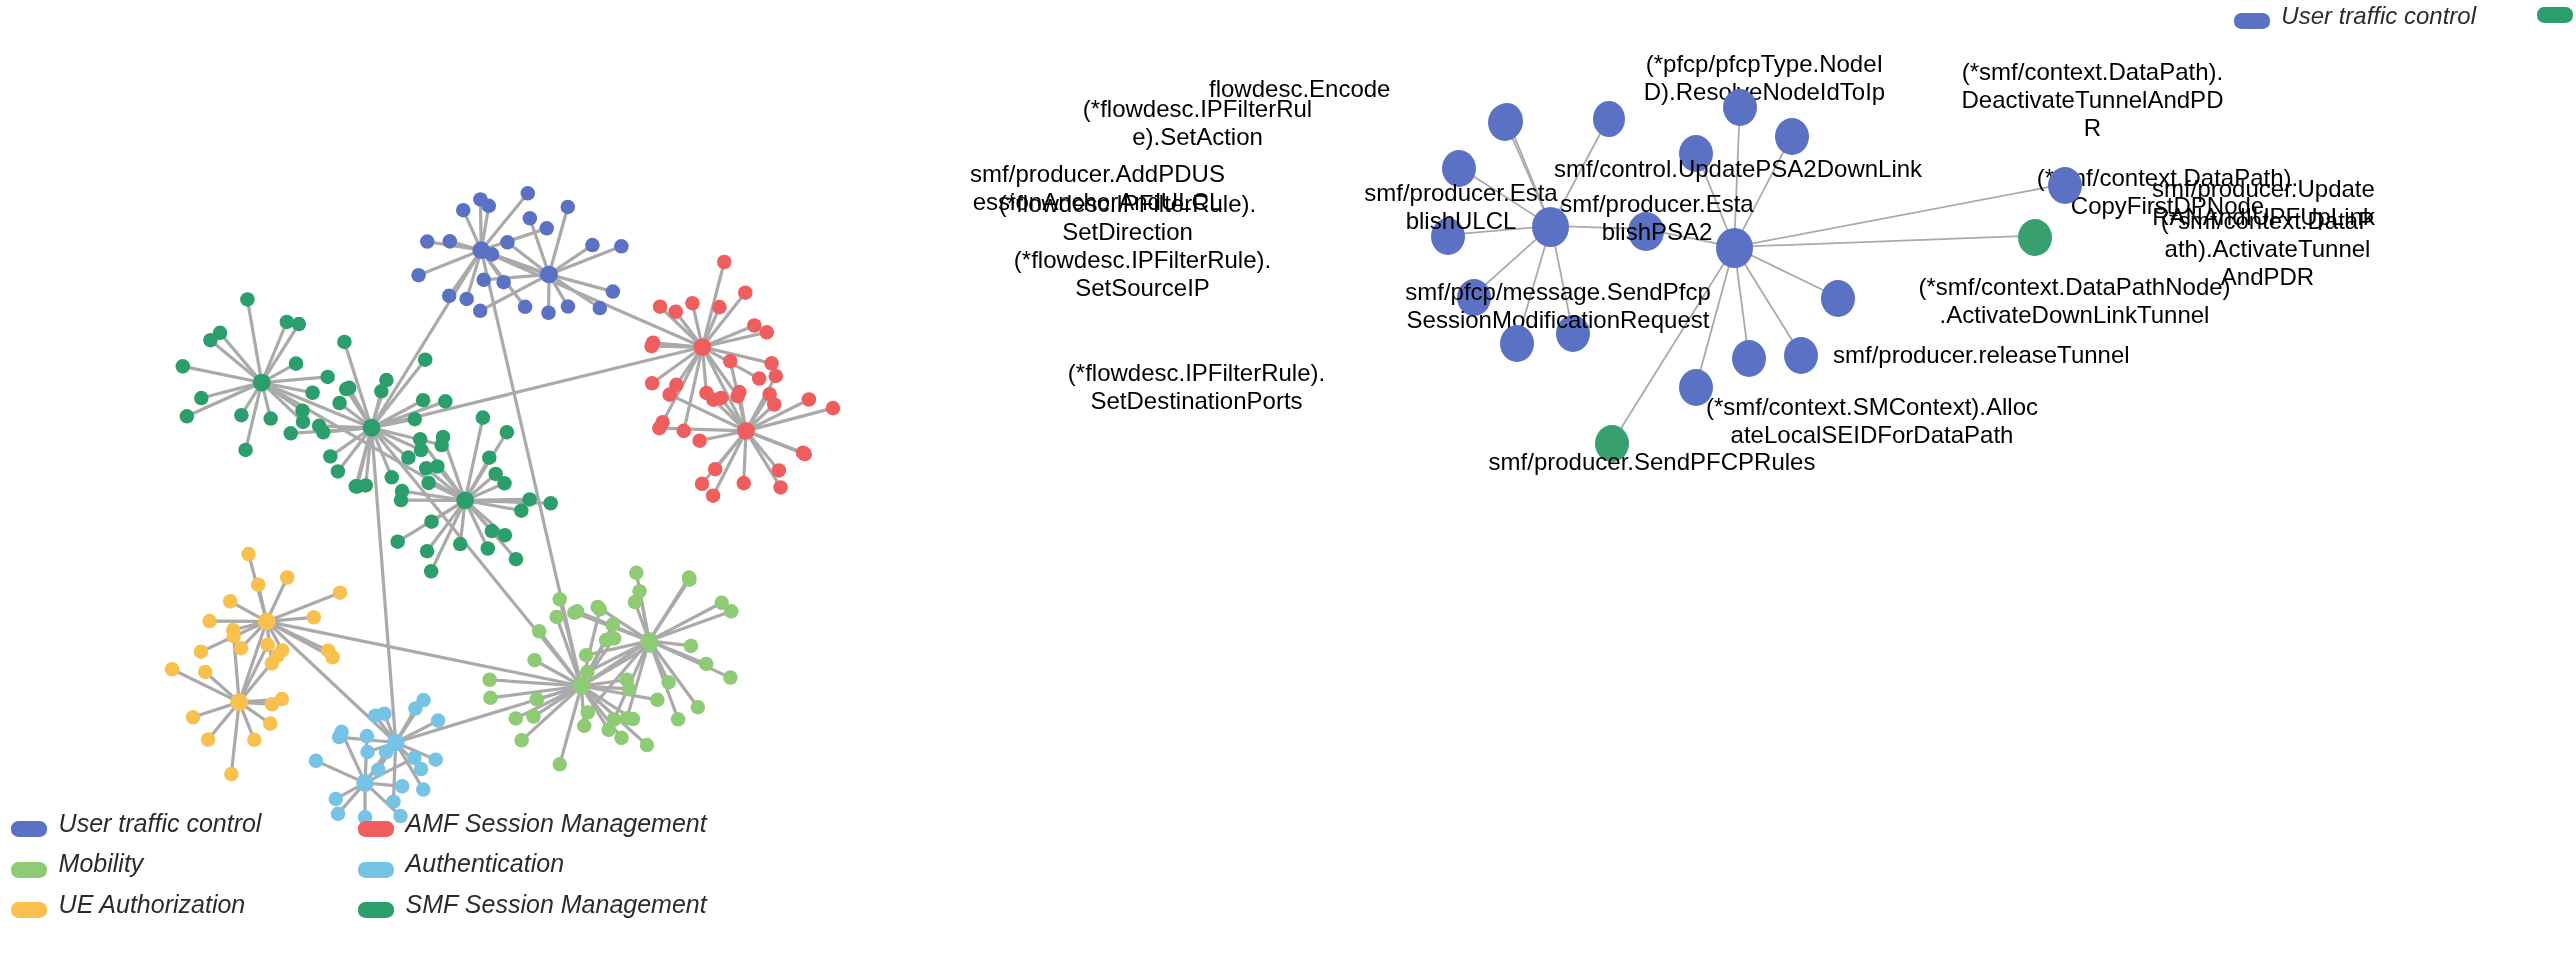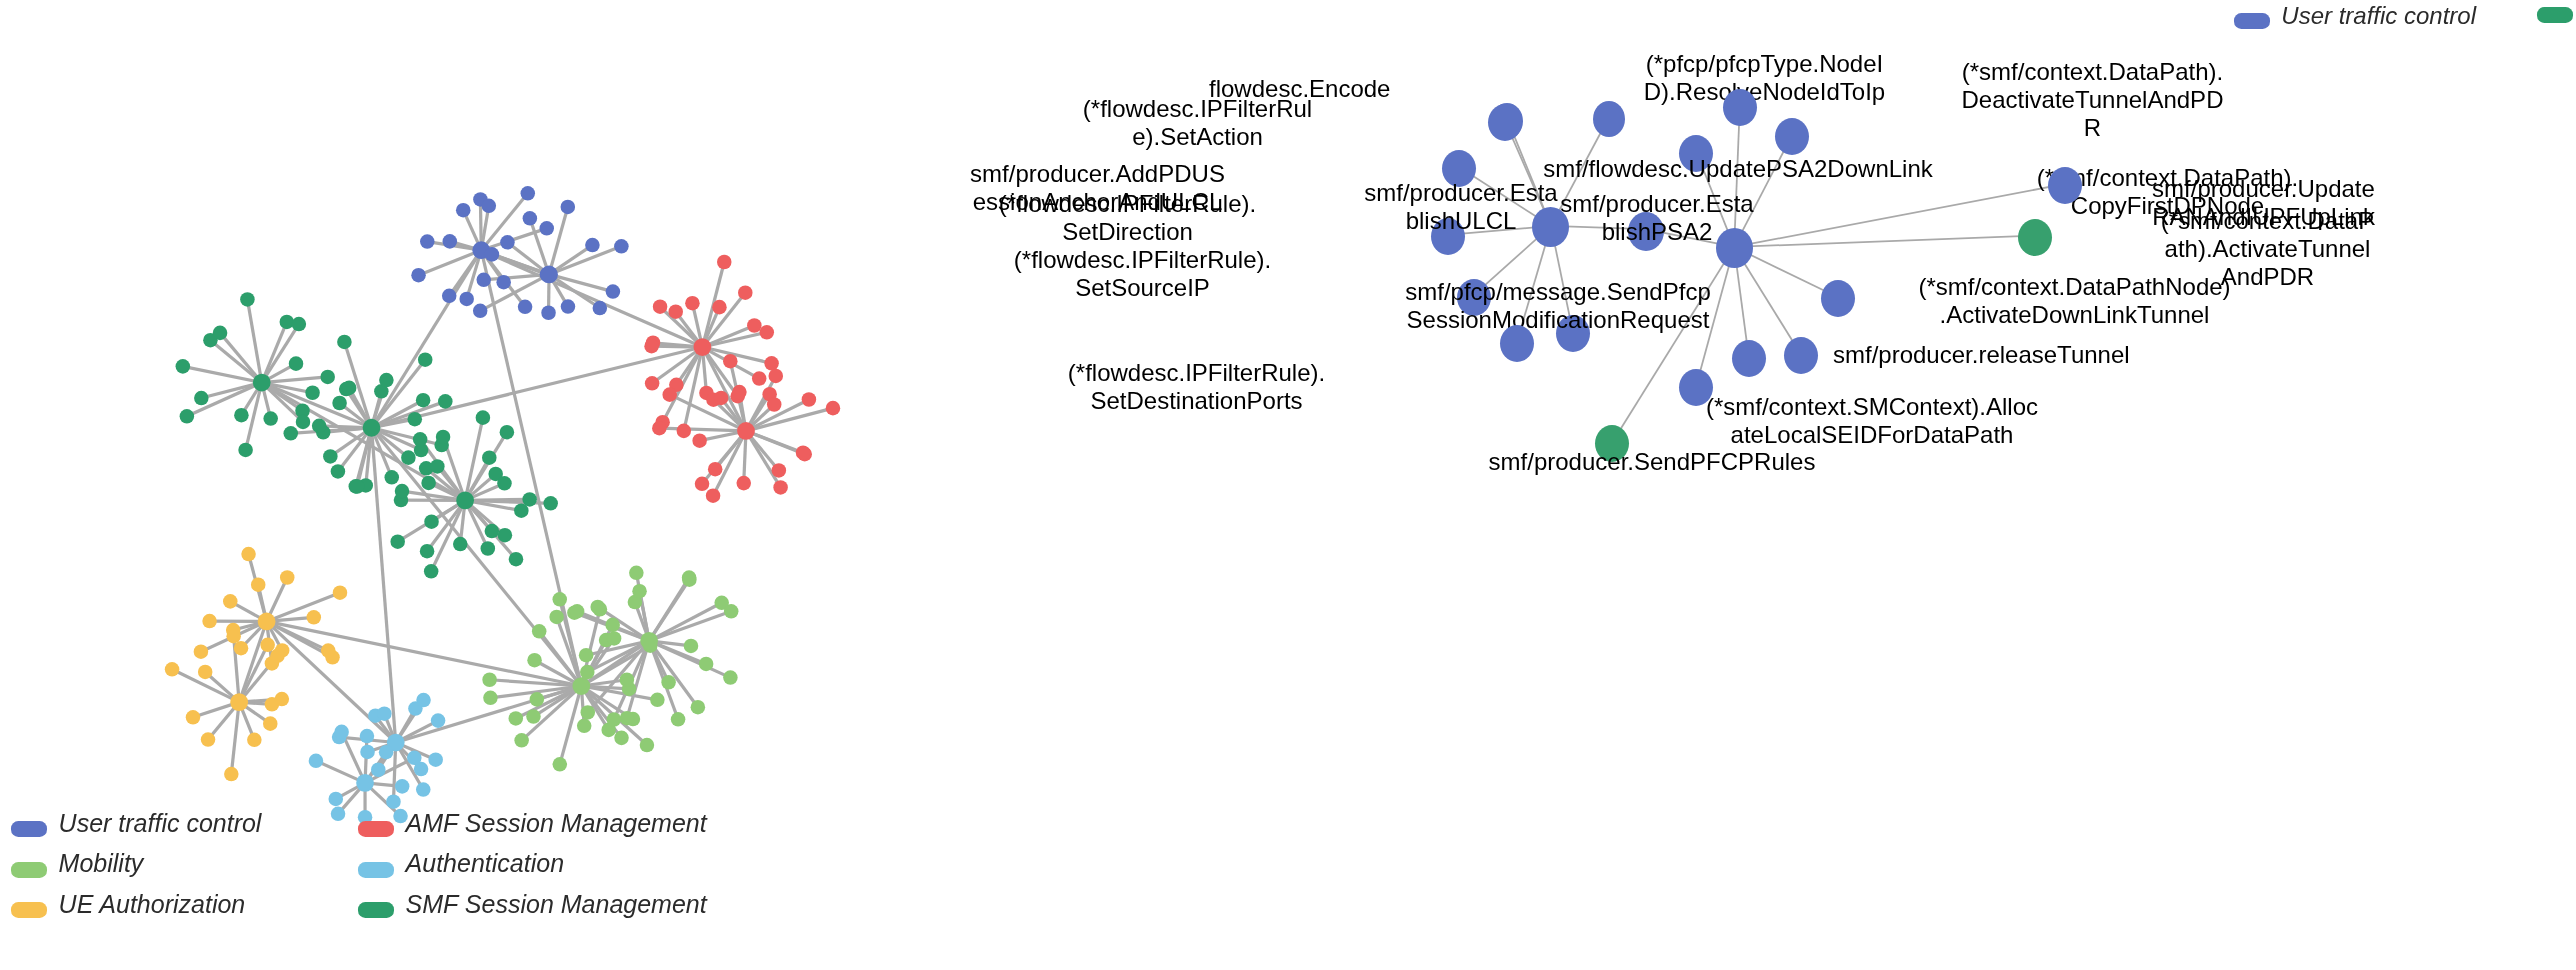--- a/index.html
+++ b/index.html
@@ -602,21 +602,21 @@
 R</div>
       <div class="node blue" title="(*smf/context.DataPath).
 CopyFirstDPNode" style="left: 919px; top: 118px; width: 34px; height: 37px; background: rgb(91, 114, 196);"></div>
       <div class="nlabel " style="left: 1138px; top: 164px; width: 347px;">(*smf/context.DataPath).
 CopyFirstDPNode</div>
       <div class="node blue" title="(*flowdesc.IPFilterRul
 e).SetAction" style="left: 632px; top: 104px; width: 34px; height: 37px; background: rgb(91, 114, 196);"></div>
       <div class="nlabel " style="left: 176px; top: 95px; width: 331px;">(*flowdesc.IPFilterRul
 e).SetAction</div>
       <div class="node blue" title="smf/producer.UpdatePSA2DownLink" style="left: 823px; top: 135px; width: 34px; height: 37px; background: rgb(91, 114, 196);"></div>
-      <div class="nlabel " style="left: 640px; top: 155px; width: 484px;">smf/flowdesc.UpdatePSA2DownLink</div>
+      <div class="nlabel " style="left: 640px; top: 155px; width: 484px;">smf/control.UpdatePSA2DownLink</div>
       <div class="node blue" title="smf/producer.Update
 RANAndIUPFUpLink" style="left: 1192px; top: 167px; width: 34px; height: 37px; background: rgb(91, 114, 196);"></div>
       <div class="nlabel " style="left: 1234px; top: 156px; width: 347px; margin-top: 19px;">smf/producer.Update
 RANAndIUPFUpLink</div>
       <div class="node blue" title="smf/producer.AddPDUS
 essionAnchorAndULCL" style="left: 586px; top: 150px; width: 34px; height: 37px; background: rgb(91, 114, 196);"></div>
       <div class="nlabel " style="left: 48px; top: 160px; width: 387px;">smf/producer.AddPDUS
 essionAnchorAndULCL</div>
       <div class="node blue" title="(*flowdesc.IPFilterRule).
 SetDirection" style="left: 575px; top: 218px; width: 34px; height: 37px; background: rgb(91, 114, 196);"></div>

